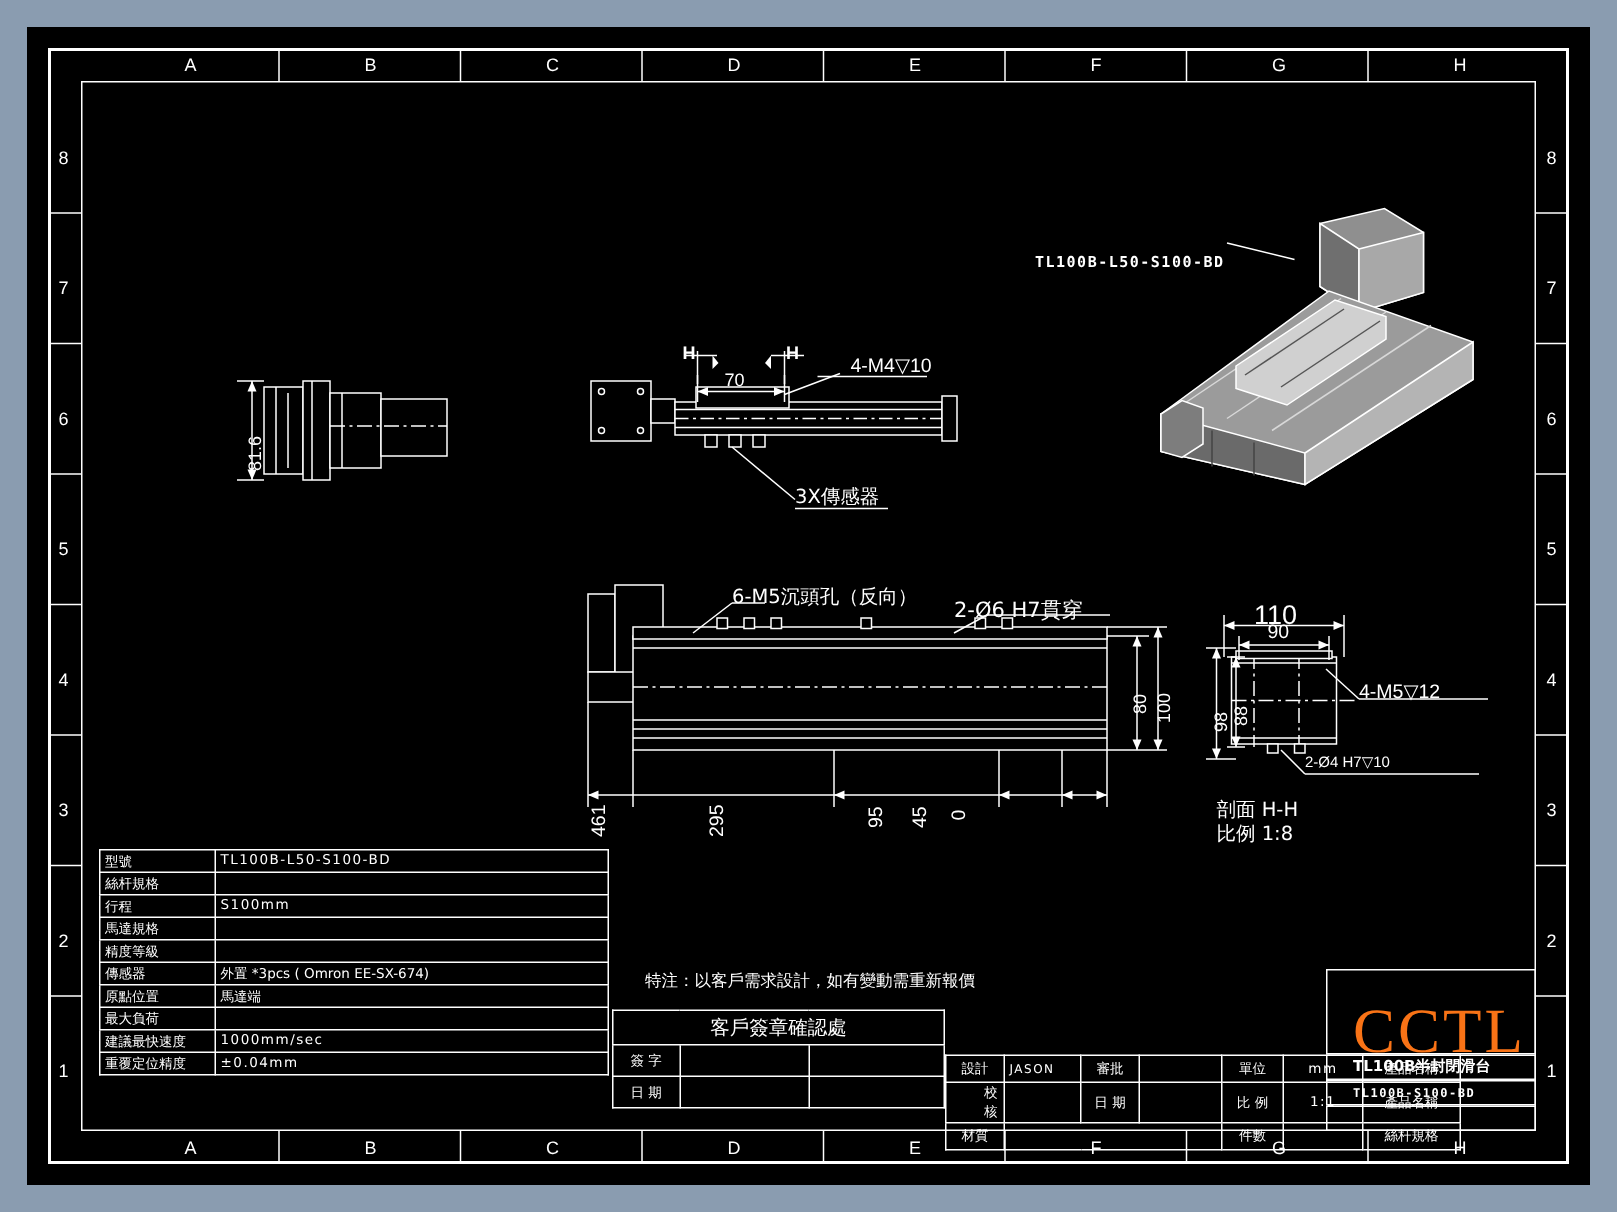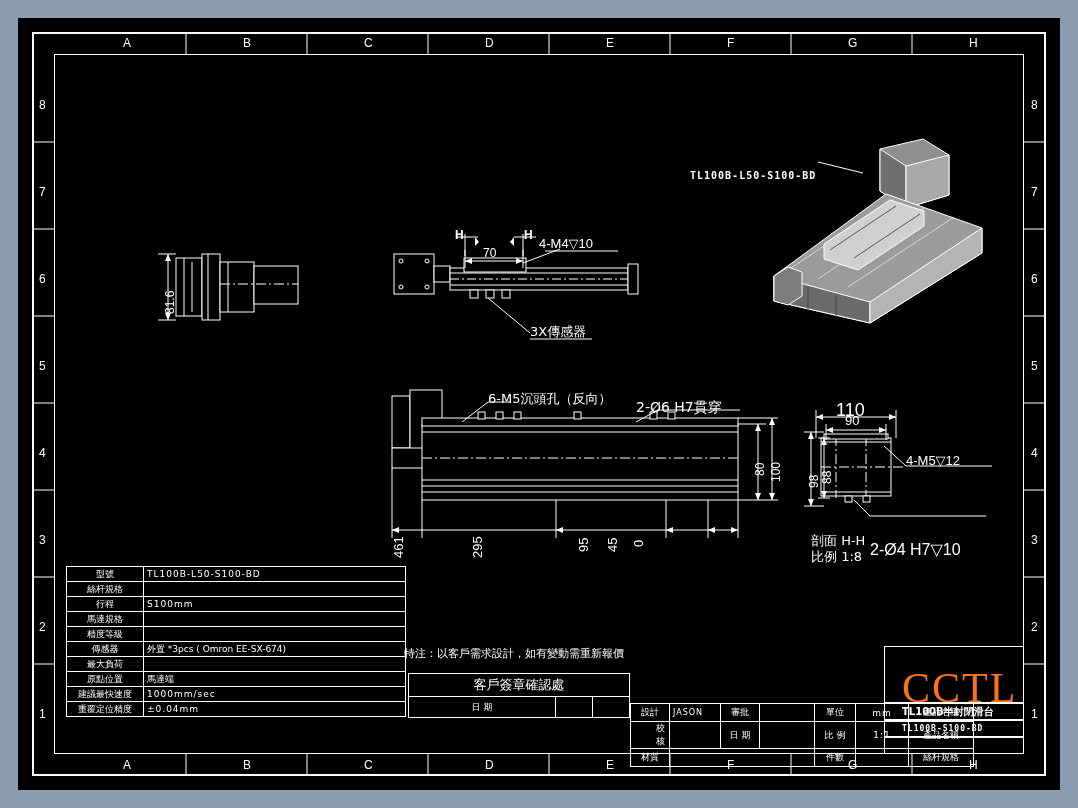--- a/index.html
+++ b/index.html
@@ -11,21 +11,21 @@
   .cn{font-family:"DejaVu Sans","Liberation Sans",sans-serif;}
   .mono{font-family:"DejaVu Sans Mono","Liberation Mono",monospace;letter-spacing:1px;}
   .rot90{transform-origin:0 0;transform:rotate(-90deg);}
   .bord{position:absolute;border:1px solid #fff;box-sizing:border-box;}
   
   .zl{position:absolute;color:#fff;font-size:12px;font-family:"Liberation Sans",sans-serif;}
   
   table.tb{border-collapse:collapse;position:absolute;color:#fff;}
   table.tb td{border:1px solid #fff;padding:0 3px;font-size:9px;
               font-family:"DejaVu Sans","Liberation Sans",sans-serif;height:14px;}
-  .spec-lbl{text-align:center;width:70px;}
+  .spec-lbl{width:70px;}
   .spec-val{width:255px;text-align:left;}
   .logo{position:absolute;color:#f97316;font-family:"Liberation Serif",serif;font-size:42px;
         letter-spacing:2px;margin-top:12px;}
   svg{position:absolute;left:0;top:0;overflow:visible;}
 </style>
 </head>
 <body>
 
 <div id="root">
   <div class="cadwin">
@@ -195,21 +195,21 @@
         <line x1="505" y1="245" x2="542" y2="231"></line>
         <line x1="527" y1="233" x2="600" y2="233"></line>
 
         <line x1="470" y1="280" x2="512" y2="315"></line>
         <line x1="512" y1="321" x2="574" y2="321"></line>
       </g>
     </svg>
     <div class="txt" style="left:437px;top:211px;font-size:12px;font-weight:bold;">H</div>
     <div class="txt" style="left:506px;top:211px;font-size:12px;font-weight:bold;">H</div>
     <div class="txt" style="left:465px;top:229px;font-size:12px;">70</div>
-    <div class="txt" style="left:521px;top:219px;font-size:13px;">4-M4▽10</div>
+    <div class="txt" style="left:549px;top:219px;font-size:13px;">4-M4▽10</div>
     <div class="txt cn" style="left:512px;top:307px;font-size:13px;">3X傳感器</div>
 
     <svg width="1042" height="772">
       <g stroke="#ffffff" stroke-width="1" fill="none">
 
         <rect x="374" y="378" width="18" height="52" fill="#000"></rect>
         <rect x="392" y="372" width="32" height="64" fill="#000"></rect>
         <rect x="374" y="430" width="50" height="20" fill="#000"></rect>
 
         <rect x="404" y="406" width="316" height="76" fill="#000"></rect>
@@ -312,21 +312,21 @@
 
         <line x1="836" y1="482" x2="852" y2="498"></line>
         <line x1="852" y1="498" x2="968" y2="498"></line>
       </g>
     </svg>
     <div class="txt" style="left:818px;top:383px;font-size:18px;">110</div>
     <div class="txt" style="left:827px;top:396px;font-size:13px;">90</div>
     <div class="txt rot90" style="left:790px;top:470px;font-size:12px;">98</div>
     <div class="txt rot90" style="left:803px;top:466px;font-size:12px;">88</div>
     <div class="txt" style="left:888px;top:436px;font-size:13px;">4-M5▽12</div>
-    <div class="txt" style="left:852px;top:486px;font-size:16px;margin-top:38px;">2-Ø4 H7▽10</div>
+    <div class="txt" style="left:852px;top:486px;font-size:10px;">2-Ø4 H7▽10</div>
     <div class="txt cn" style="left:793px;top:516px;font-size:13px;">剖面 H-H</div>
     <div class="txt cn" style="left:793px;top:532px;font-size:13px;">比例 1:8</div>
 
     <table class="tb" style="left:48px;top:548px;width:340px;">
       <tbody>
         <tr>
           <td class="spec-lbl">型號</td>
           <td class="spec-val mono">TL100B-L50-S100-BD</td>
         </tr>
         <tr>
@@ -343,44 +343,49 @@
         </tr>
         <tr>
           <td class="spec-lbl">精度等級</td>
           <td class="spec-val mono"></td>
         </tr>
         <tr>
           <td class="spec-lbl">傳感器</td>
           <td class="spec-val">外置 *3pcs ( Omron EE-SX-674)</td>
         </tr>
         <tr>
+          <td class="spec-lbl">原點位置</td>
+          <td class="spec-val">馬達端</td>
+        </tr>
+        <tr>
           <td class="spec-lbl">最大負荷</td>
           <td class="spec-val mono"></td>
         </tr>
         <tr>
-          <td class="spec-lbl">原點位置</td>
-          <td class="spec-val">馬達端</td>
-        </tr>
-        <tr>
           <td class="spec-lbl">建議最快速度</td>
           <td class="spec-val mono">1000mm/sec</td>
         </tr>
         <tr>
           <td class="spec-lbl">重覆定位精度</td>
           <td class="spec-val mono">±0.04mm</td>
         </tr>
       </tbody>
     </table>
 
-    <div class="txt cn" style="left:386px;top:630px;font-size:11px;">特注：以客戶需求設計，如有變動需重新報價</div>
+    <div class="txt cn" style="left:412px;top:630px;font-size:11px;">特注：以客戶需求設計，如有變動需重新報價</div>
 
     <table class="tb" style="left:390px;top:655px;width:222px;">
       <tbody>
         <tr>
           <td colspan="3" style="text-align:center;height:22px;font-size:13px;">客戶簽章確認處</td>
+        </tr>
+        <tr>
+          <td style="width:40px;text-align:center;height:20px;">簽 字</td>
+          <td style="width:86px;"></td>
+          <td style="width:90px;"></td>
         </tr>
         <tr>
           <td style="text-align:center;height:20px;">日 期</td>
           <td></td>
           <td></td>
         </tr>
       </tbody>
     </table>
 
 

